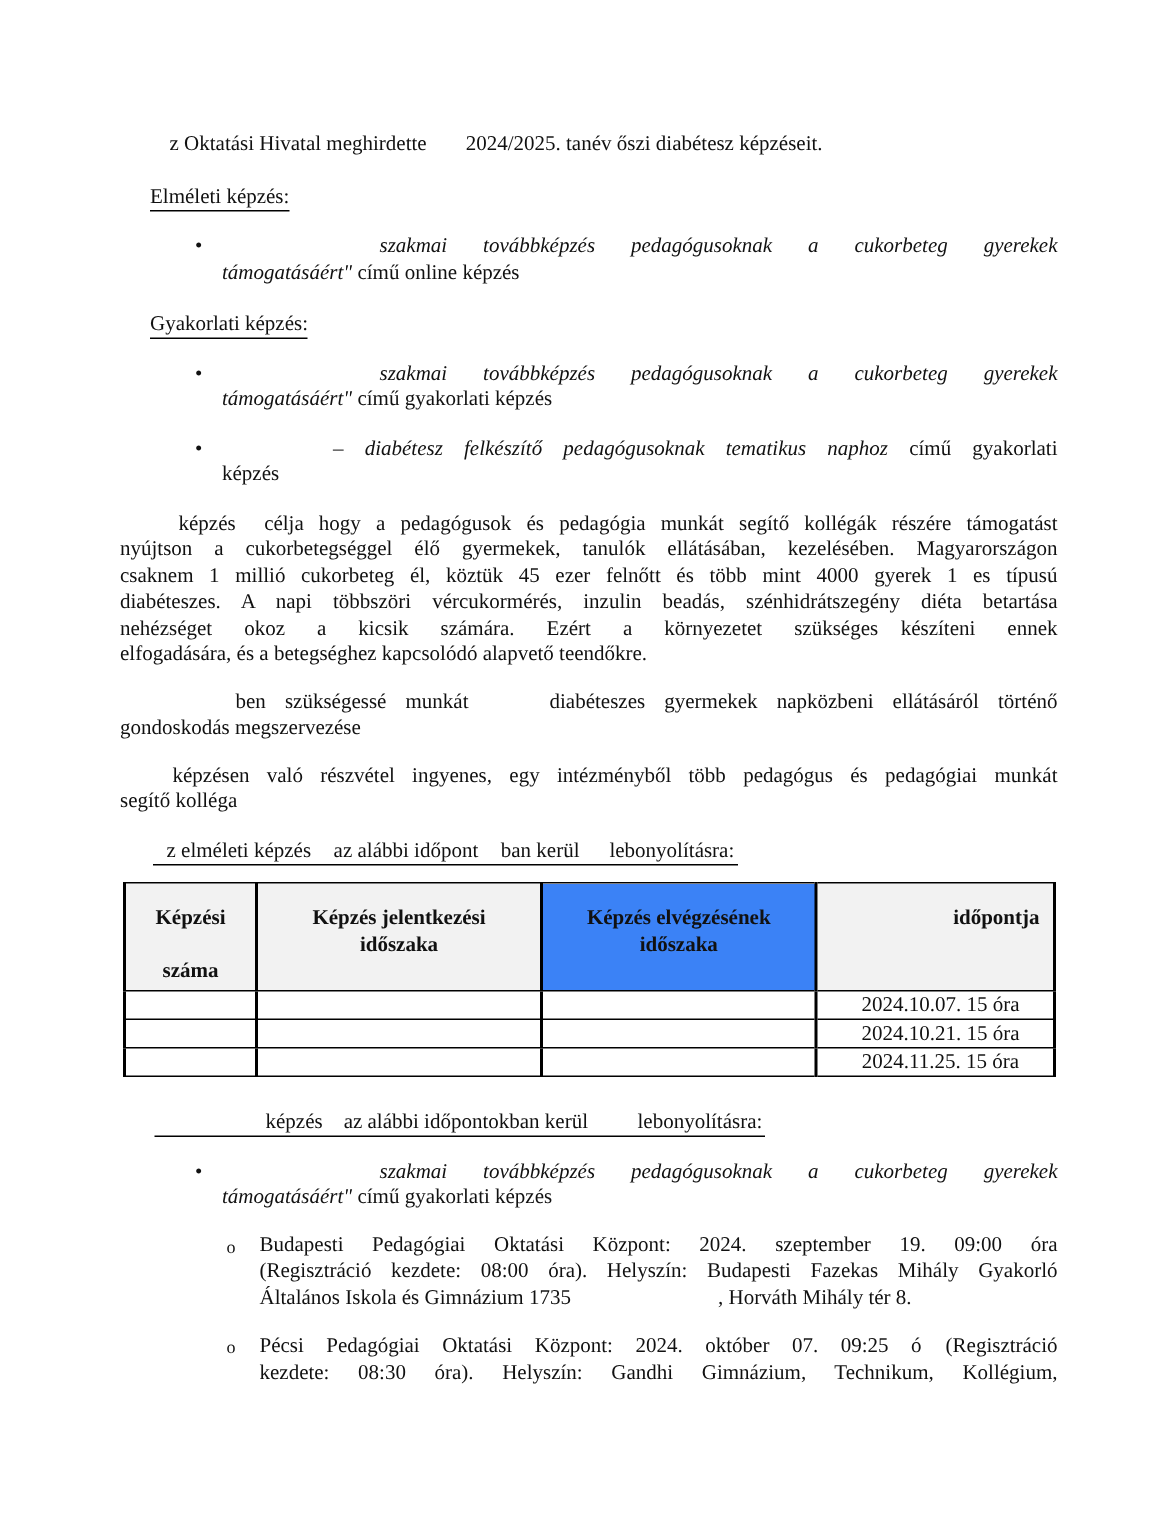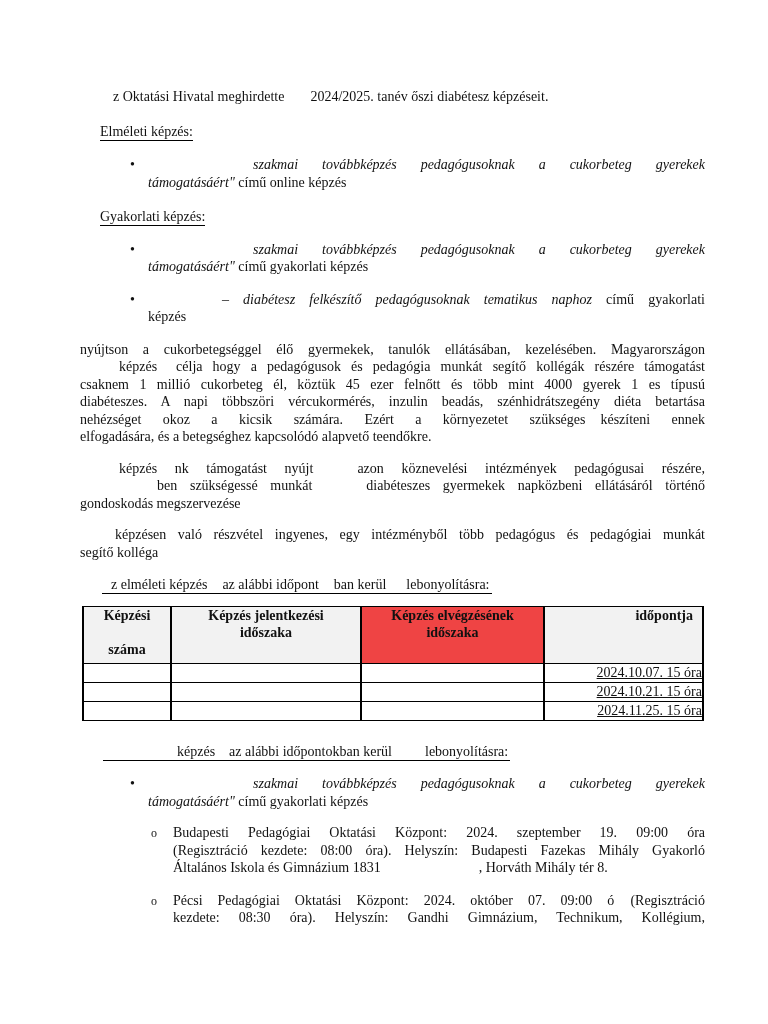--- a/index.html
+++ b/index.html
@@ -17,23 +17,23 @@
   .uline{border-bottom:1px solid #000;padding-bottom:1px;}
   .bullet{position:relative;padding-left:68px;}
   .bullet>.marker{position:absolute;left:50px;top:0;}
   .sub{position:relative;padding-left:93px;}
   .sub>.marker{position:absolute;left:71px;top:1px;font-size:12px;}
   table.sched{border-collapse:collapse;table-layout:fixed;width:620px;margin-left:2px;}
   .sched th,.sched td{
     border:1px solid #000;border-left-width:2px;border-right-width:2px;
     padding:0;font-size:14px;line-height:17.5px;overflow:hidden;
   }
-  .sched thead th{font-weight:bold;vertical-align:top;height:56px;padding-top:0;text-align:center;}
+  .sched thead th{font-weight:bold;vertical-align:top;height:56px;padding-top:15px;text-align:center;}
   .sched td{height:18px;line-height:17px;}
-  .sched td.date{text-align:right;padding-left:7px;text-decoration:underline;}
+  .sched td.date{text-align:center;padding-left:7px;}
   .sched th.right{text-align:right;padding-right:9px;}
   .hgap{height:17px;}
 </style>
 </head>
 <body>
 
 <div class="page">
   <div class="content">
 
     <div class="line"><span class="sp" style="width:33px"></span><span>z Oktatási Hivatal meghirdette</span><span class="sp" style="width:26px"></span><span>2024/2025. tanév őszi diabétesz képzéseit.</span>
@@ -62,33 +62,31 @@
     </div>
 
     <div class="bullet" style="margin-top:15px">
       <span class="marker">•</span>
       <div class="jl"><span class="sp" style="width:74px"></span><span class="it">– diabétesz felkészítő pedagógusoknak tematikus naphoz</span><span> című gyakorlati</span>
       </div>
       <div class="line">képzés</div>
     </div>
 
     <div style="margin-top:15px">
-      <div class="jl">nyújtson a cukorbetegséggel élő gyermekek, tanulók ellátásában, kezelésében. Magyarországon</div>
       <div class="jl"><span class="sp" style="width:39px"></span><span>képzés</span><span class="sp" style="width:19px"></span><span>célja</span><span class="sp" style="width:10px"></span><span>hogy a pedagógusok és pedagógia munkát segítő kollégák részére támogatást</span>
       </div>
+      <div class="jl">nyújtson a cukorbetegséggel élő gyermekek, tanulók ellátásában, kezelésében. Magyarországon</div>
       <div class="jl">csaknem 1 millió cukorbeteg él, köztük 45 ezer felnőtt és több mint 4000 gyerek 1 es típusú</div>
       <div class="jl">diabéteszes. A napi többszöri vércukormérés, inzulin beadás, szénhidrátszegény diéta betartása</div>
       <div class="jl"><span>nehézséget okoz a kicsik számára. Ezért a környezetet szükséges</span><span class="sp" style="width:15px"></span><span>készíteni ennek</span>
       </div>
       <div class="line">elfogadására, és a betegséghez kapcsolódó alapvető teendőkre.</div>
     </div>
 
     <div style="margin-top:14px">
-      <div class="jl"><span class="sp" style="width:39px"></span><span>képzés nk támogatást nyújt</span><span class="sp" style="width:44px"></span><span>azon köznevelési intézmények pedagógusai részére,</span>
-      </div>
       <div class="jl"><span class="sp" style="width:77px"></span><span>ben szükségessé munkát</span><span class="sp" style="width:54px"></span><span>diabéteszes gyermekek napközbeni ellátásáról történő</span>
       </div>
       <div class="line">gondoskodás megszervezése</div>
     </div>
 
     <div style="margin-top:14px">
       <div class="jl"><span class="sp" style="width:35px"></span><span>képzésen való részvétel ingyenes, egy intézményből több pedagógus és pedagógiai munkát</span>
       </div>
       <div class="line">segítő kolléga</div>
     </div>
@@ -106,21 +104,21 @@
       <thead>
         <tr>
           <th style="background-color: rgb(242, 242, 242);">
             <div>Képzési</div>
             <div class="hgap"></div>
             <div>száma</div>
           </th>
           <th style="background-color: rgb(242, 242, 242);">
             <div style="width:150px;margin:0 auto">Képzés jelentkezési időszaka</div>
           </th>
-          <th style="background-color: #ef4444;">
+          <th style="background-color: #3b82f6;">
             <div style="width:160px;margin:0 auto">Képzés elvégzésének időszaka</div>
           </th>
           <th class="right" style="background-color: rgb(242, 242, 242);">
             <div>időpontja</div>
           </th>
         </tr>
       </thead>
       <tbody>
         <tr>
           <td></td>
@@ -153,26 +151,26 @@
       <div class="line"><span class="it">támogatásáért"</span><span> című gyakorlati képzés</span>
       </div>
     </div>
 
     <div class="sub" style="margin-top:14px">
       <span class="marker">o</span>
       <div class="jl"><span>Budapesti Pedagógiai Oktatási Központ:</span>
         <span class="b">2024. szeptember 19. 09:00 óra</span>
       </div>
       <div class="jl">(Regisztráció kezdete: 08:00 óra). Helyszín: Budapesti Fazekas Mihály Gyakorló</div>
-      <div class="line"><span>Általános Iskola és Gimnázium 1831</span><span class="sp" style="width:98px"></span><span>, Horváth Mihály tér 8.</span>
+      <div class="line"><span>Általános Iskola és Gimnázium 1735</span><span class="sp" style="width:98px"></span><span>, Horváth Mihály tér 8.</span>
       </div>
     </div>
 
     <div class="sub" style="margin-top:15px">
       <span class="marker">o</span>
       <div class="jl"><span>Pécsi Pedagógiai Oktatási Központ:</span>
-        <span class="b">2024. október 07. 09:00 ó</span><span class="sp" style="width:16px"></span><span>(Regisztráció</span>
+        <span class="b">2024. október 07. 09:25 ó</span><span class="sp" style="width:16px"></span><span>(Regisztráció</span>
       </div>
       <div class="jl">kezdete: 08:30 óra). Helyszín: Gandhi Gimnázium, Technikum, Kollégium,</div>
     </div>
 
   </div>
 </div>
 
 </body></html>

